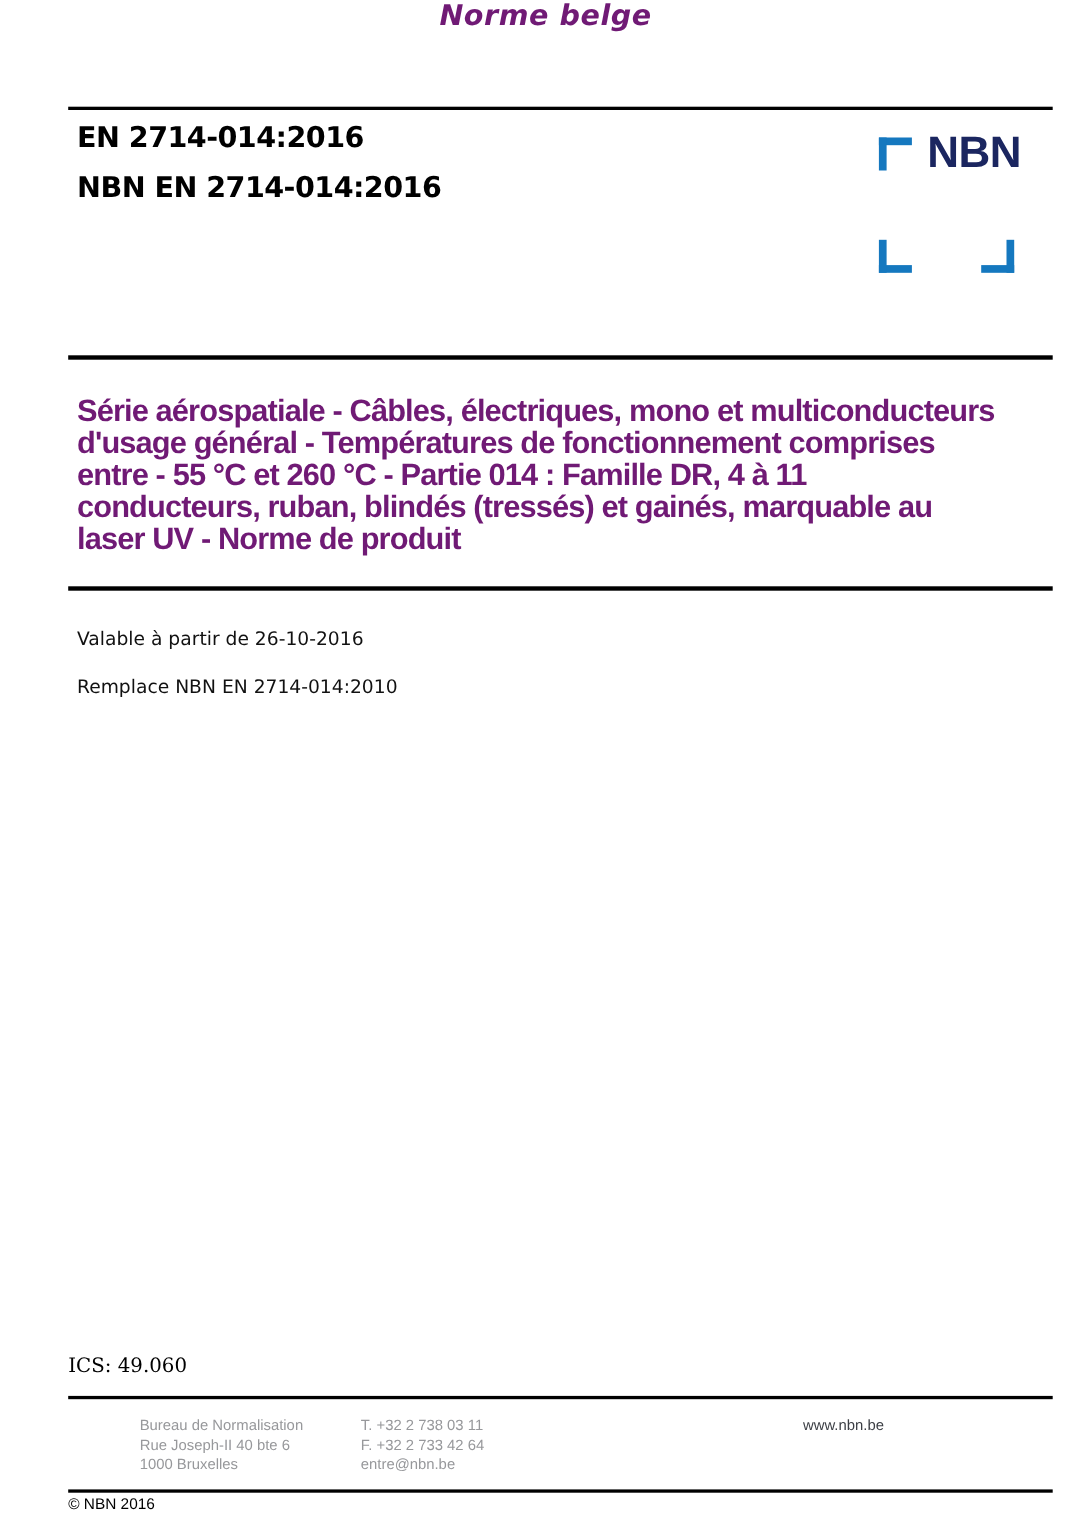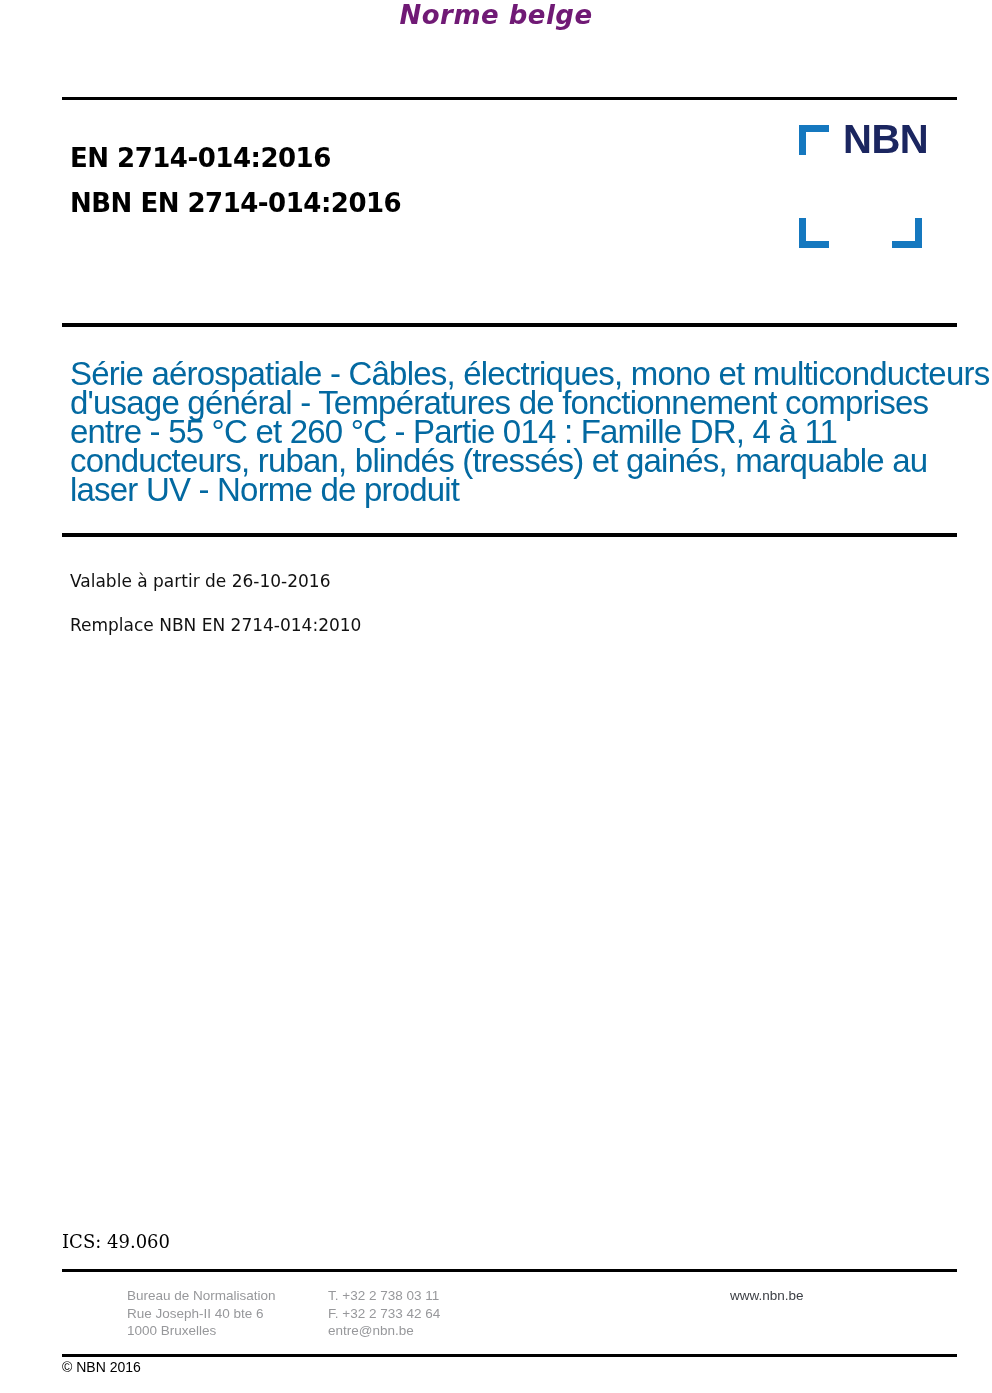--- a/index.html
+++ b/index.html
@@ -30,21 +30,20 @@
   .rule-3 { left: 62px; top: 533px; width: 895px; height: 4px; }
   .rule-4 { left: 62px; top: 1269px; width: 895px; height: 3px; }
   .rule-5 { left: 62px; top: 1354px; width: 895px; height: 3px; }
 
   .std-num {
     left: 70px;
     font-size: 26px;
     font-weight: bold;
     letter-spacing: -0.5px;
     white-space: nowrap;
-    margin-top: 32px;
   }
   .std-en  { top: 111px; }
   .std-nbn { top: 156px; }
 
   
   .logo { left: 799px; top: 125px; width: 123px; height: 123px; }
   .bracket { position: absolute; width: 23px; height: 23px; }
   .bracket-tl { left: 0; top: 0;    border-top: 7px solid #1578bf;    border-left: 7px solid #1578bf; }
   .bracket-bl { left: 0; bottom: 0; border-bottom: 7px solid #1578bf; border-left: 7px solid #1578bf; }
   .bracket-br { right: 0; bottom: 0;border-bottom: 7px solid #1578bf; border-right: 7px solid #1578bf; }
@@ -55,25 +54,25 @@
     font-size: 40px;
     line-height: 1;
     font-weight: bold;
     color: #1b2660;
     letter-spacing: -0.5px;
   }
 
   .doc-title {
     left: 70px; top: 359px; width: 900px;
     font-family: "Liberation Sans", sans-serif;
-    font-size: 33px;
-    font-weight: normal;
+    font-size: 28px;
+    font-weight: bold;
     letter-spacing: -0.8px;
     line-height: 29px;
-    color: #0369a1;
+    color: #701a75;
   }
   .doc-title div { white-space: nowrap; }
 
   .body-line {
     left: 70px;
     font-size: 17px;
     color: #111;
     white-space: nowrap;
   }
   .valid-from { top: 571px; }

